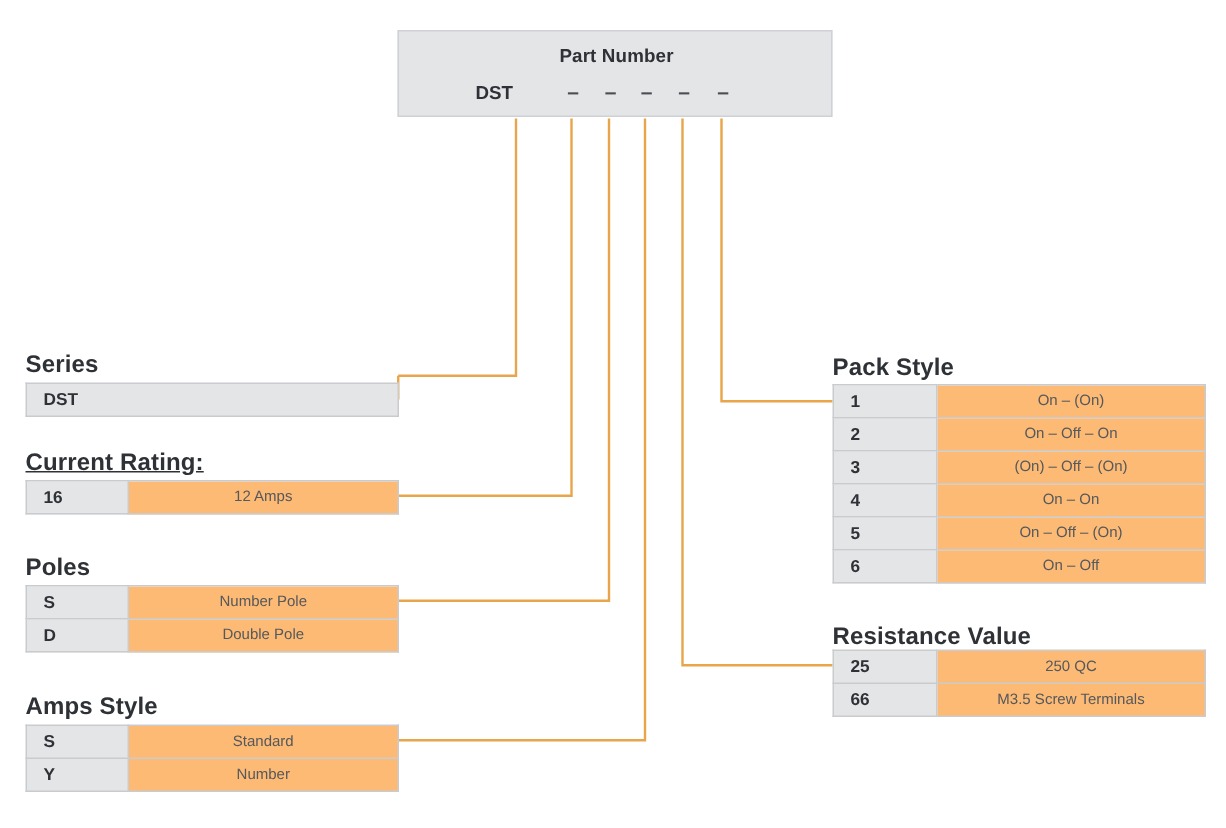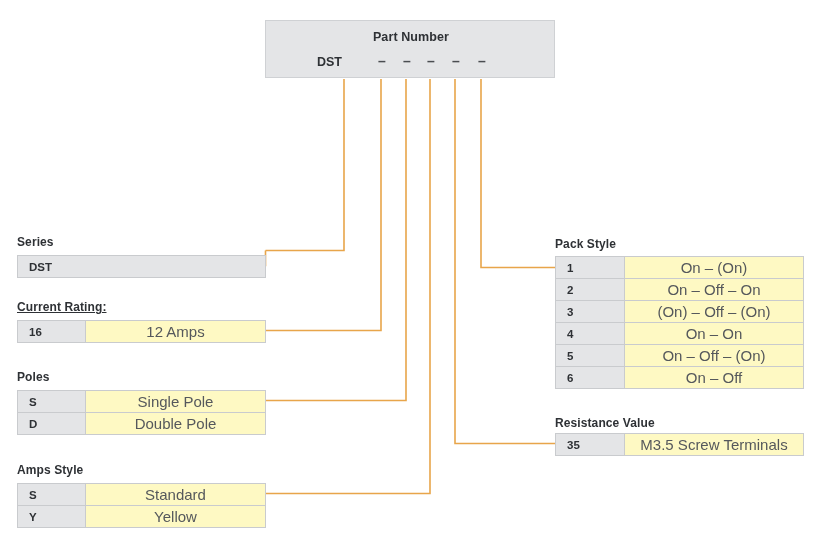--- a/index.html
+++ b/index.html
@@ -75,21 +75,21 @@
     position: absolute;
     left: 0; top: 0;
     width: 817px;
     height: 552px;
     pointer-events: none;
   }
 
   
   .sec-label {
     position: absolute;
-    font-size: 12px;
+    font-size: 16px;
     font-weight: bold;
     color: #2e3135;
     white-space: nowrap;
     letter-spacing: .1px;
   }
 
   
   .opt-table {
     position: absolute;
     border-collapse: collapse;
@@ -103,24 +103,24 @@
     box-sizing: border-box;
   }
   .opt-table td.code {
     background: #e4e5e7;
     font-weight: bold;
     color: #2e3135;
     padding-left: 11px;
     font-size: 11.5px;
   }
   .opt-table td.desc {
-    background: #fef9c3;
+    background: #fdba74;
     text-align: center;
     color: #55585c;
-    font-size: 15px;
+    font-size: 10px;
   }
   .opt-table td.code-full {
     background: #e4e5e7;
     font-weight: bold;
     color: #2e3135;
     padding-left: 11px;
   }
 
   
   .tbl-left { left: 17px; width: 248px; }
@@ -197,21 +197,21 @@
 
   <div class="sec-label" style="left:17px; top:370px;">Poles</div>
   <table class="opt-table tbl-left" style="top:390px;">
     <colgroup>
         <col class="c1">
         <col class="c2">
       </colgroup>
     <tbody>
       <tr>
         <td class="code">S</td>
-        <td class="desc">Single Pole</td>
+        <td class="desc">Number Pole</td>
       </tr>
       <tr>
         <td class="code">D</td>
         <td class="desc">Double Pole</td>
       </tr>
     </tbody>
   </table>
 
   <div class="sec-label" style="left:17px; top:463px;">Amps Style</div>
   <table class="opt-table tbl-left" style="top:483px;">
@@ -219,21 +219,21 @@
         <col class="c1">
         <col class="c2">
       </colgroup>
     <tbody>
       <tr>
         <td class="code">S</td>
         <td class="desc">Standard</td>
       </tr>
       <tr>
         <td class="code">Y</td>
-        <td class="desc">Yellow</td>
+        <td class="desc">Number</td>
       </tr>
     </tbody>
   </table>
 
   <div class="sec-label" style="left:555px; top:237px;">Pack Style</div>
   <table class="opt-table tbl-right" style="top:256px;">
     <colgroup>
         <col class="c1">
         <col class="c2">
       </colgroup>
@@ -266,19 +266,23 @@
   </table>
 
   <div class="sec-label" style="left:555px; top:416px;">Resistance Value</div>
   <table class="opt-table tbl-right" style="top:433px;">
     <colgroup>
         <col class="c1">
         <col class="c2">
       </colgroup>
     <tbody>
       <tr>
-        <td class="code">35</td>
+        <td class="code">25</td>
+        <td class="desc">250 QC</td>
+      </tr>
+      <tr>
+        <td class="code">66</td>
         <td class="desc">M3.5 Screw Terminals</td>
       </tr>
     </tbody>
   </table>
 
 </div>
 
 </body></html>

